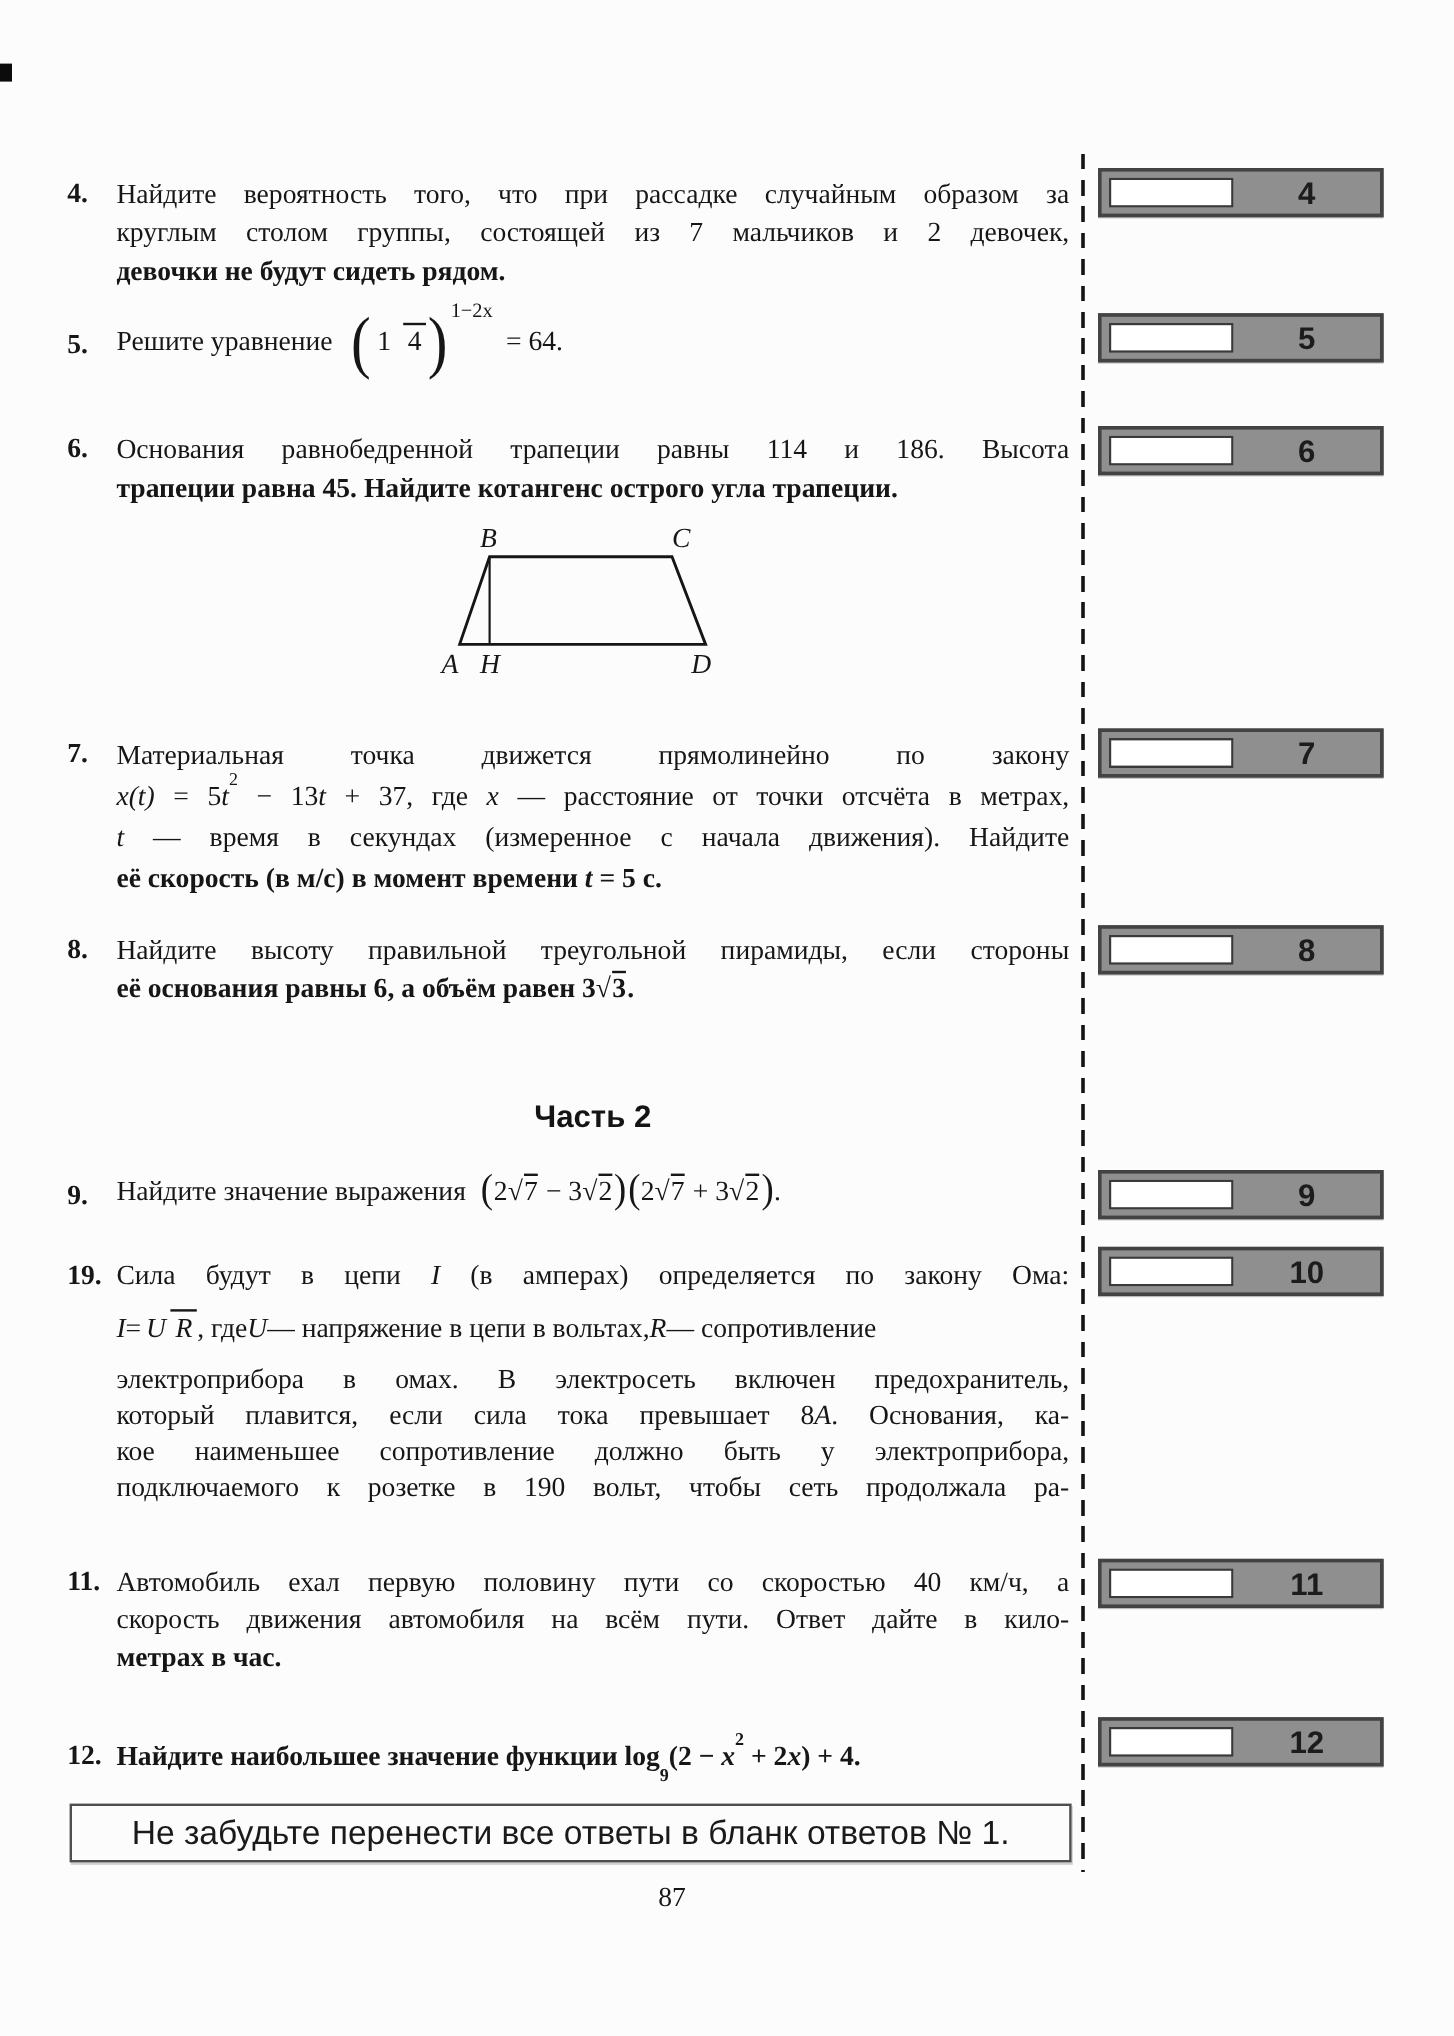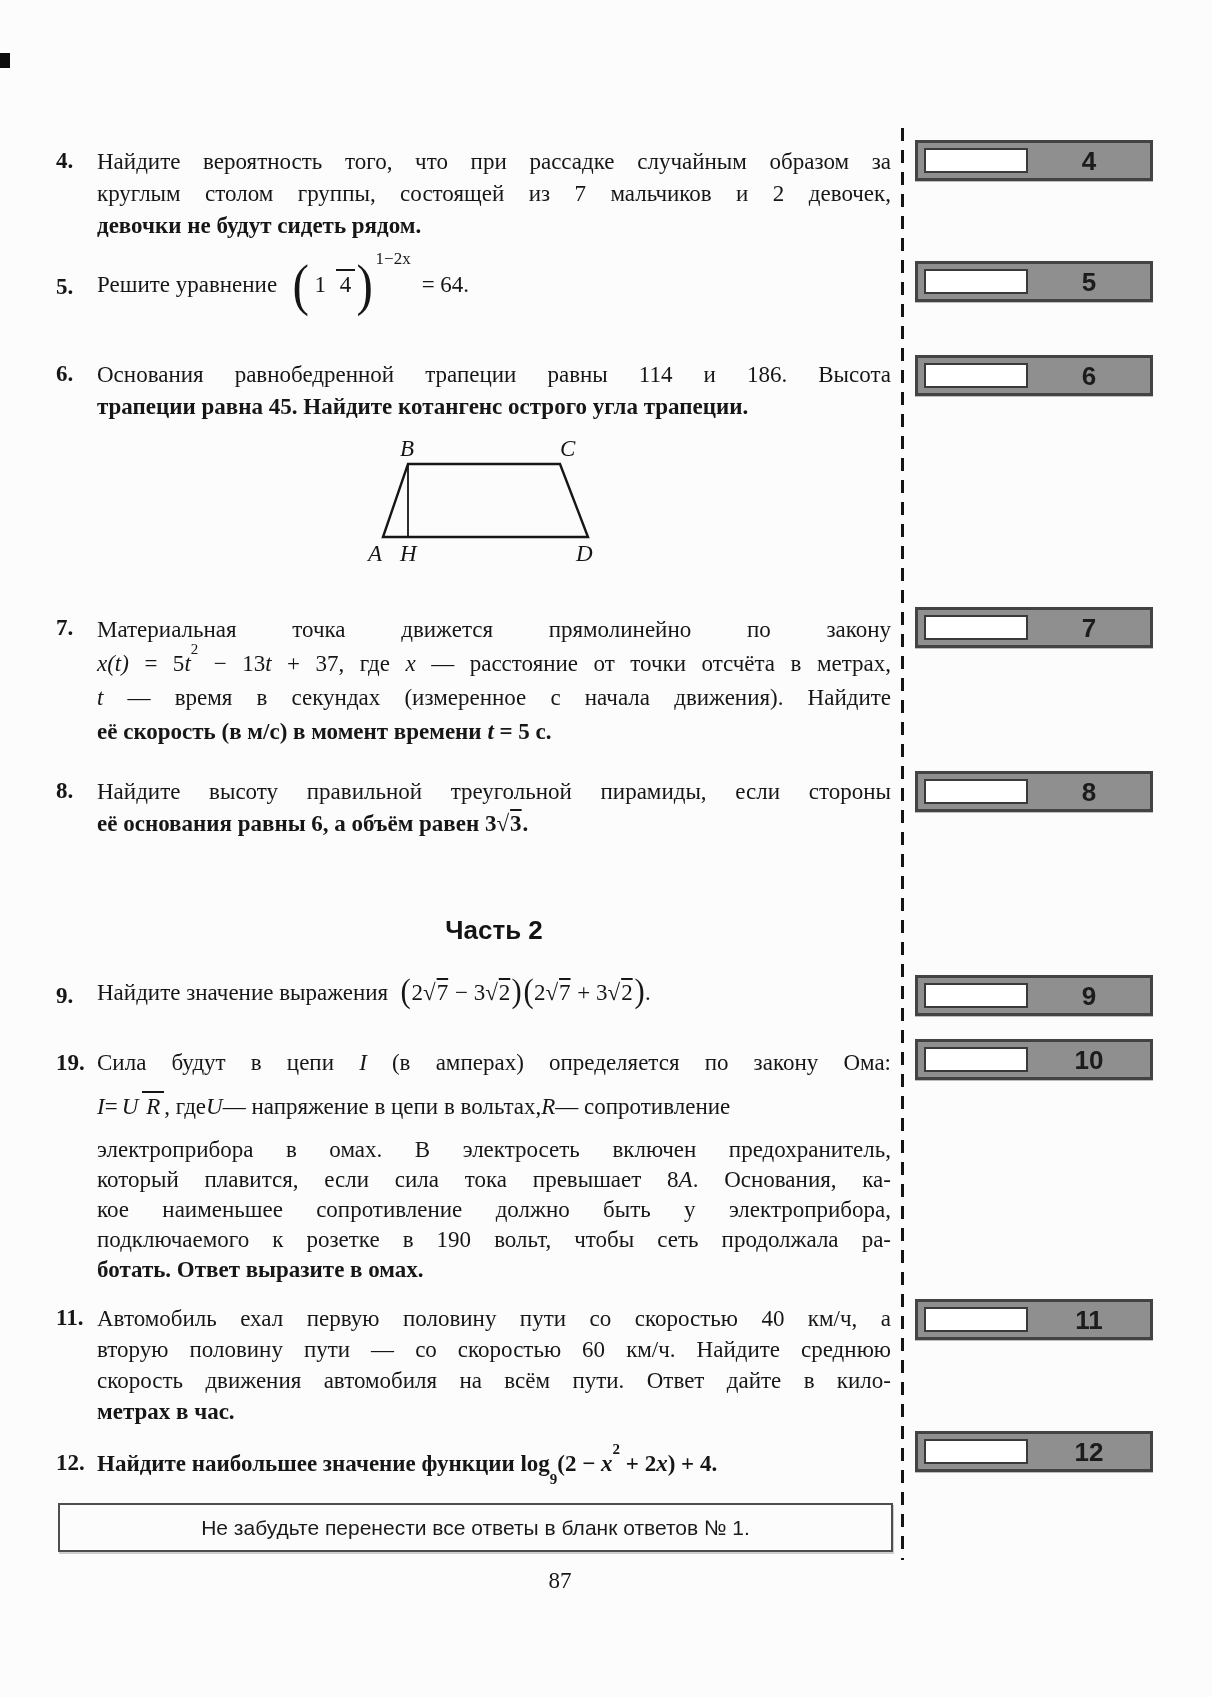--- a/index.html
+++ b/index.html
@@ -66,21 +66,21 @@
   }
   
   .fig{position:absolute;left:348px;top:434px;width:258px;height:132px;}
   .fig text{font-family:"Liberation Serif","DejaVu Serif",serif;font-style:italic;font-size:23px;fill:#161616;}
   
   .footnote{
     position:absolute;left:58px;top:1503px;width:835px;height:49px;
     border:2px solid #4e4e4e;box-sizing:border-box;background:#fcfcfc;
     display:flex;align-items:center;justify-content:center;
     font-family:"Liberation Sans","DejaVu Sans",sans-serif;
-    font-size:21px;color:#1a1a1a;
+    font-size:28px;color:#1a1a1a;
     box-shadow:1px 2px 0 rgba(0,0,0,.18);
   }
   .pageno{
     position:absolute;left:530px;top:1568px;width:60px;
     text-align:center;font-size:23px;color:#161616;
   }
   .scanmark{position:absolute;left:0;top:53px;width:10px;height:15px;background:#0c0c0c;}
 </style>
 </head>
 <body>
@@ -157,27 +157,25 @@
         <span>, где </span>
         <i class="v">U</i>
         <span> — напряжение в цепи в вольтах, </span>
         <i class="v">R</i>
         <span> — сопротивление</span>
     </div>
     <div class="jl">электроприбора в омах. В электросеть включен предохранитель,</div>
     <div class="jl"><span>который плавится, если сила тока превышает 8</span><i class="v">А</i><span>. Основания, ка-</span></div>
     <div class="jl">кое наименьшее сопротивление должно быть у электроприбора,</div>
     <div class="jl">подключаемого к розетке в 190 вольт, чтобы сеть продолжала ра-</div>
-    <div class="lastl">ботать. Ответ выразите в омах.</div>
   </div>
 
   <div class="pnum" style="top:1303px">11.</div>
   <div class="ptext" style="top:1303px;line-height:31px">
     <div class="jl">Автомобиль ехал первую половину пути со скоростью 40 км/ч, а</div>
-    <div class="jl">вторую половину пути — со скоростью 60 км/ч. Найдите среднюю</div>
     <div class="jl">скорость движения автомобиля на всём пути. Ответ дайте в кило-</div>
     <div class="lastl">метрах в час.</div>
   </div>
 
   <div class="pnum" style="top:1448px">12.</div>
   <div class="ptext" style="top:1448px">
     <div class="lastl"><span>Найдите наибольшее значение функции </span><span>log</span><sub class="b">9</sub><span>(2 − </span><i class="v">x</i><sup class="s">2</sup><span> + 2</span><i class="v">x</i><span>) + 4.</span></div>
   </div>
 
   <div class="dashline"></div>

